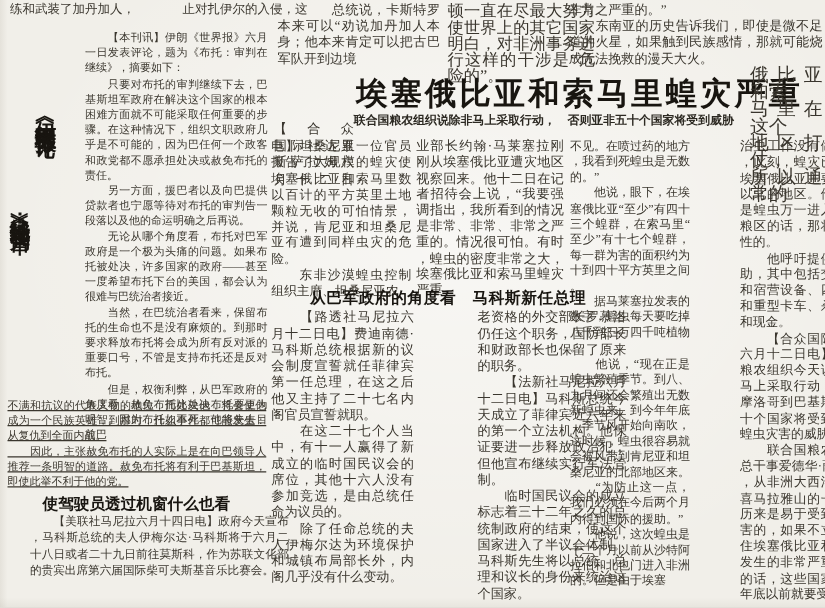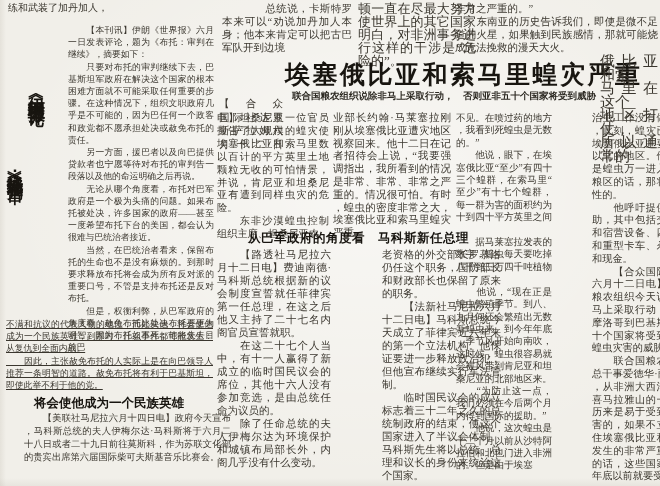--- a/index.html
+++ b/index.html
@@ -53,37 +53,38 @@
   #bhutto-source{ left:25px;  top:84px;  font-size:17px; letter-spacing:1.5px; }
   #bhutto-title { left:4px;   top:170px; font-size:16px; letter-spacing:-3px; }
   #bhutto-upper { left:68px;  top:24px;  width:146px; font-size:8.8px;  line-height:12.2px; }
   #bhutto-lower { left:6px;   top:318px; width:207px; font-size:8.8px;  line-height:12.2px;text-decoration:underline; }
 
   #marcos-trip-headline{ left:5px; top:395px; width:208px; text-align:center; font-size:12.5px; }
   #marcos-trip-body{ left:24px; top:412px; width:207px; font-size:9.3px; line-height:13px; }
 
   #locust-dateline{ left:219px; top:57px; width:64px; font-size:10.5px; line-height:13.5px;margin-top:40px; }
   #locust-headline{ left:285px; top:58px; width:320px; text-align:center; font-size:25px; letter-spacing:2.5px; }
-  #locust-subhead { left:283px; top:90px; width:322px; text-align:center; font-size:9.5px; font-weight:bold; font-family:Liberation Sans, sans-serif; color:#2c2922; }
+  #locust-subhead { left:283px; top:90px; width:322px; text-align:left; font-size:9.5px; font-weight:bold; font-family:Liberation Sans, sans-serif; color:#2c2922; }
   #locust-sidebar { left:600px; top:55px; width:58px;  font-size:15px; line-height:13.5px; }
   #locust-col1{ left:217px; top:112px; width:112px; font-size:10.2px; line-height:12.9px; }
   #locust-col2{ left:333px; top:112px; width:118px; font-size:10.5px; line-height:12.8px; }
   #locust-col3{ left:456px; top:112px; width:96px;  font-size:9.6px;  line-height:12.4px; }
   #locust-col4{ left:550px; top:112px; width:107px; font-size:10.2px; line-height:12.8px;margin-left:42px; }
 
   #phil-headline{ left:248px; top:230px; font-size:12.5px; letter-spacing:.5px; }
   #phil-col1{ left:217px; top:248px; width:114px; font-size:10.5px; line-height:13px; }
   #phil-col2{ left:334px; top:248px; width:119px; font-size:10.5px; line-height:13px;margin-left:48px; }
 </style>
 </head>
 <body>
 
 <div id="page">
 
   <div class="t frag" id="frag-left">练和武装了加丹加人，</div>
+  <div class="t frag" id="frag-right">止对扎伊尔的入侵，这</div>
 
   <div>
     <div class="t" id="zaire-col1">　　　　总统说，卡斯特罗本来可以“劝说加丹加人本身；他本来肯定可以把古巴军队开到边境</div>
     <div class="t" id="zaire-col2">顿一直在尽最大努力使世界上的其它国家明白，对非洲事务进行这样的干涉是“危险的”。</div>
     <div class="t" id="zaire-col3">非常之严重的。”
 　　东南亚的历史告诉我们，即使是微不足道的火星，如果触到民族感情，那就可能烧成无法挽救的漫天大火。</div>
   </div>
 
   <div>
     <div class="vert" id="bhutto-source">伊朗《世界报》评论</div>
@@ -92,21 +93,21 @@
 　　只要对布托的审判继续下去，巴基斯坦军政府在解决这个国家的根本困难方面就不可能采取任何重要的步骤。在这种情况下，组织文职政府几乎是不可能的，因为巴任何一个政客和政党都不愿承担处决或赦免布托的责任。
 　　另一方面，援巴者以及向巴提供贷款者也宁愿等待对布托的审判告一段落以及他的命运明确之后再说。
 　　无论从哪个角度看，布托对巴军政府是一个极为头痛的问题。如果布托被处决，许多国家的政府——甚至一度希望布托下台的美国，都会认为很难与巴统治者接近。
 　　当然，在巴统治者看来，保留布托的生命也不是没有麻烦的。到那时要求释放布托将会成为所有反对派的重要口号，不管是支持布托还是反对布托。
 　　但是，权衡利弊，从巴军政府的角度看，赦免布托比处决布托要更为明智。因为布托如不死，他将失去目前巴</div>
     <div class="t" id="bhutto-lower">不满和抗议的代表人物的地位，而处决他，将会使他成为一个民族英雄，到那时，什么事件都可能发生：从复仇到全面内战。
 　　因此，主张赦免布托的人实际上是在向巴领导人推荐一条明智的道路。赦免布托将有利于巴基斯坦，即使此举不利于他的党。</div>
   </div>
 
   <div>
-    <div class="hl" id="marcos-trip-headline">将会使他成为一个民族英雄</div>
+    <div class="hl" id="marcos-trip-headline">使驾驶员透过机窗什么也看</div>
     <div class="t" id="marcos-trip-body">　　【美联社马尼拉六月十四日电】政府今天宣布，马科斯总统的夫人伊梅尔达·马科斯将于六月二十八日或者二十九日前往莫斯科，作为苏联文化部的贵宾出席第六届国际柴可夫斯基音乐比赛会。</div>
   </div>
 
   <div>
     <div class="t just-last" id="locust-dateline">【合众
 国际社达累
 斯萨拉姆六
 月十二日</div>
     <div class="hl" id="locust-headline">埃塞俄比亚和索马里蝗灾严重</div>
     <div class="hl" id="locust-subhead">联合国粮农组织说除非马上采取行动，　否则亚非五十个国家将受到威胁</div>

